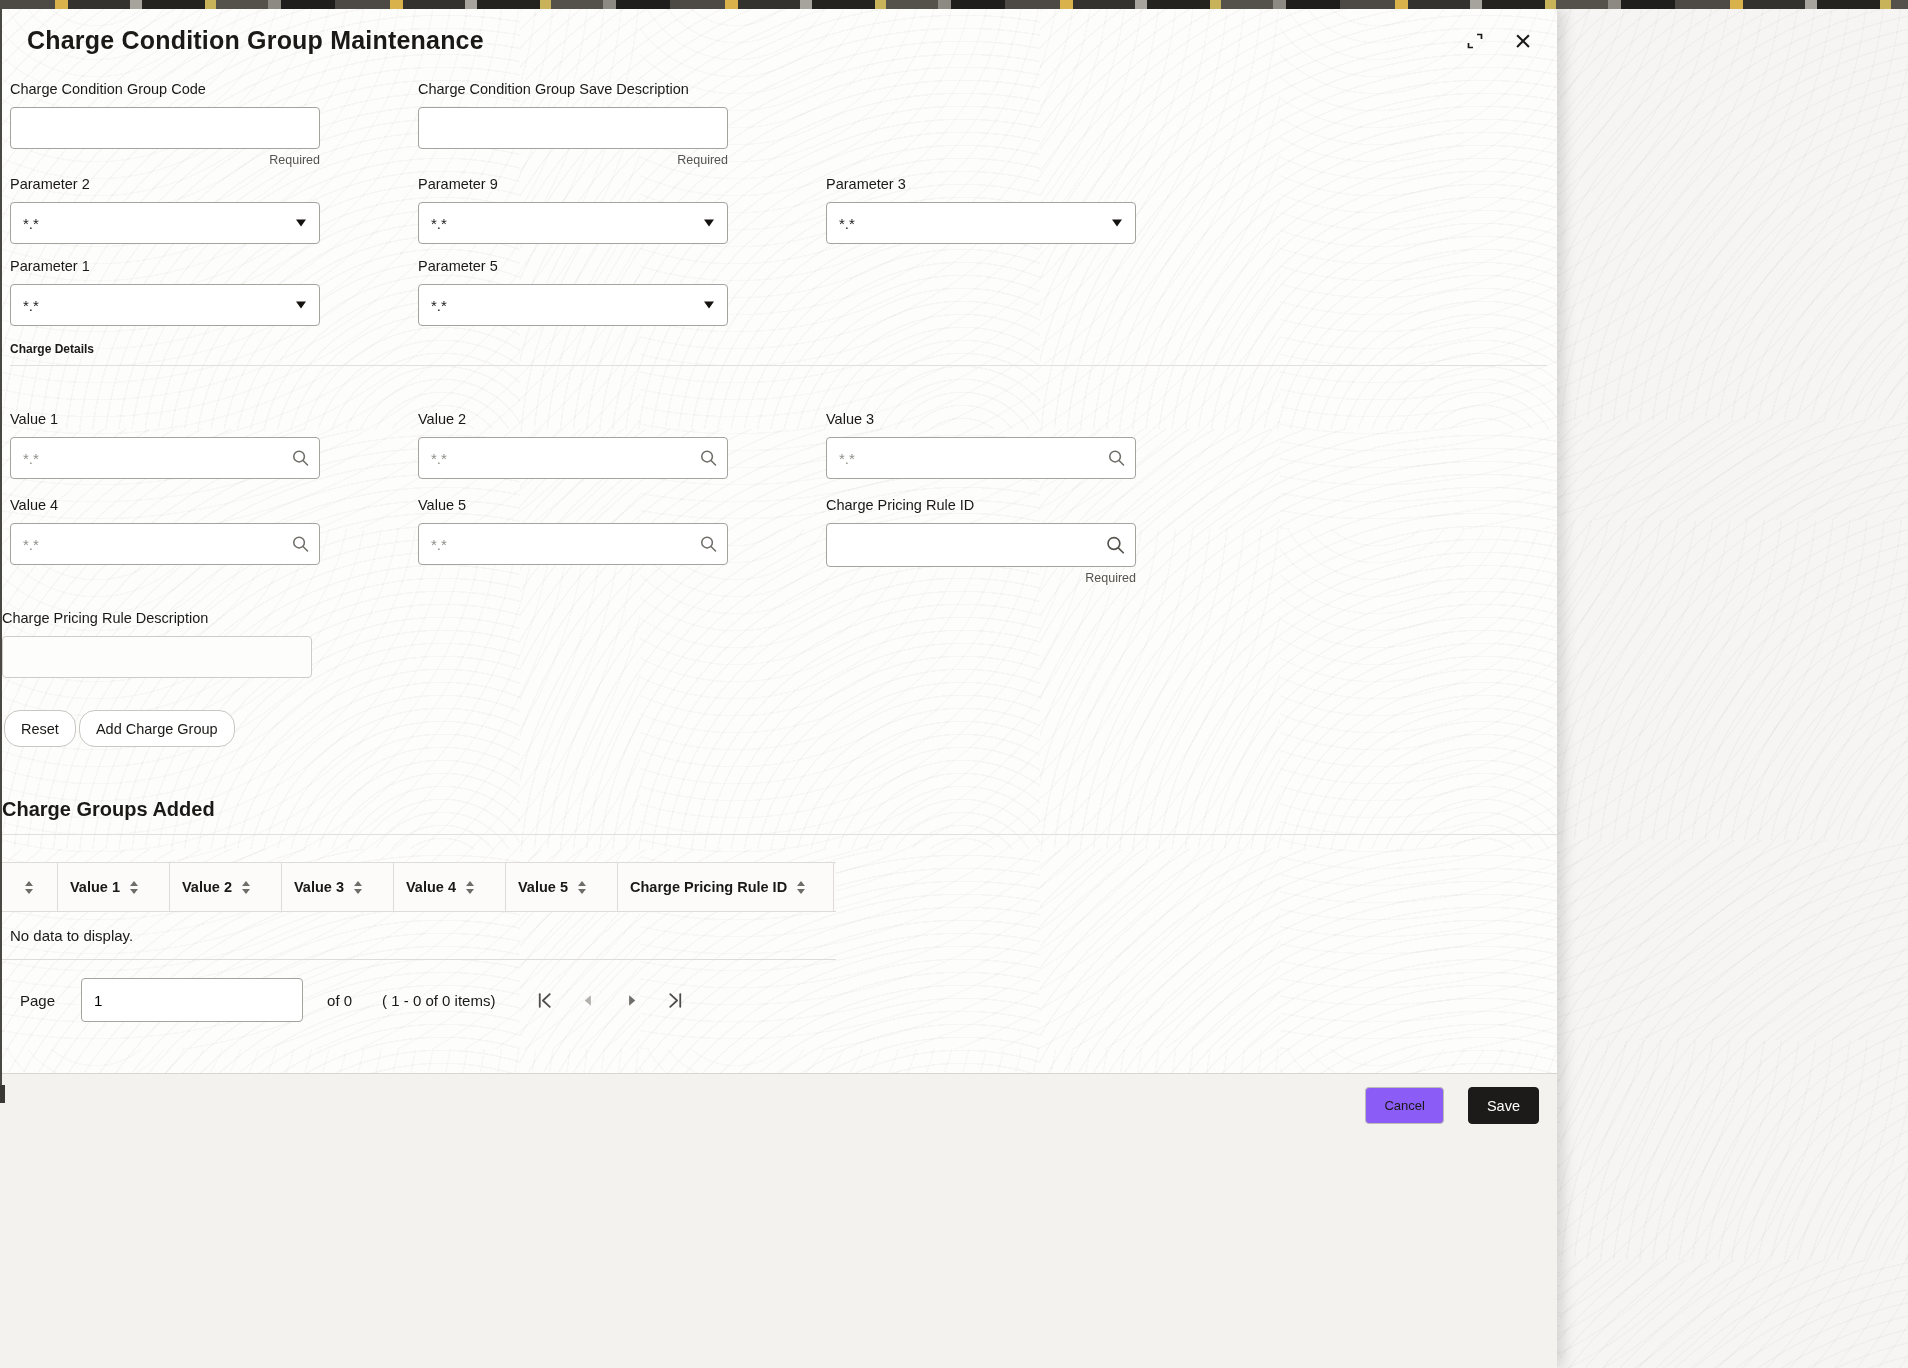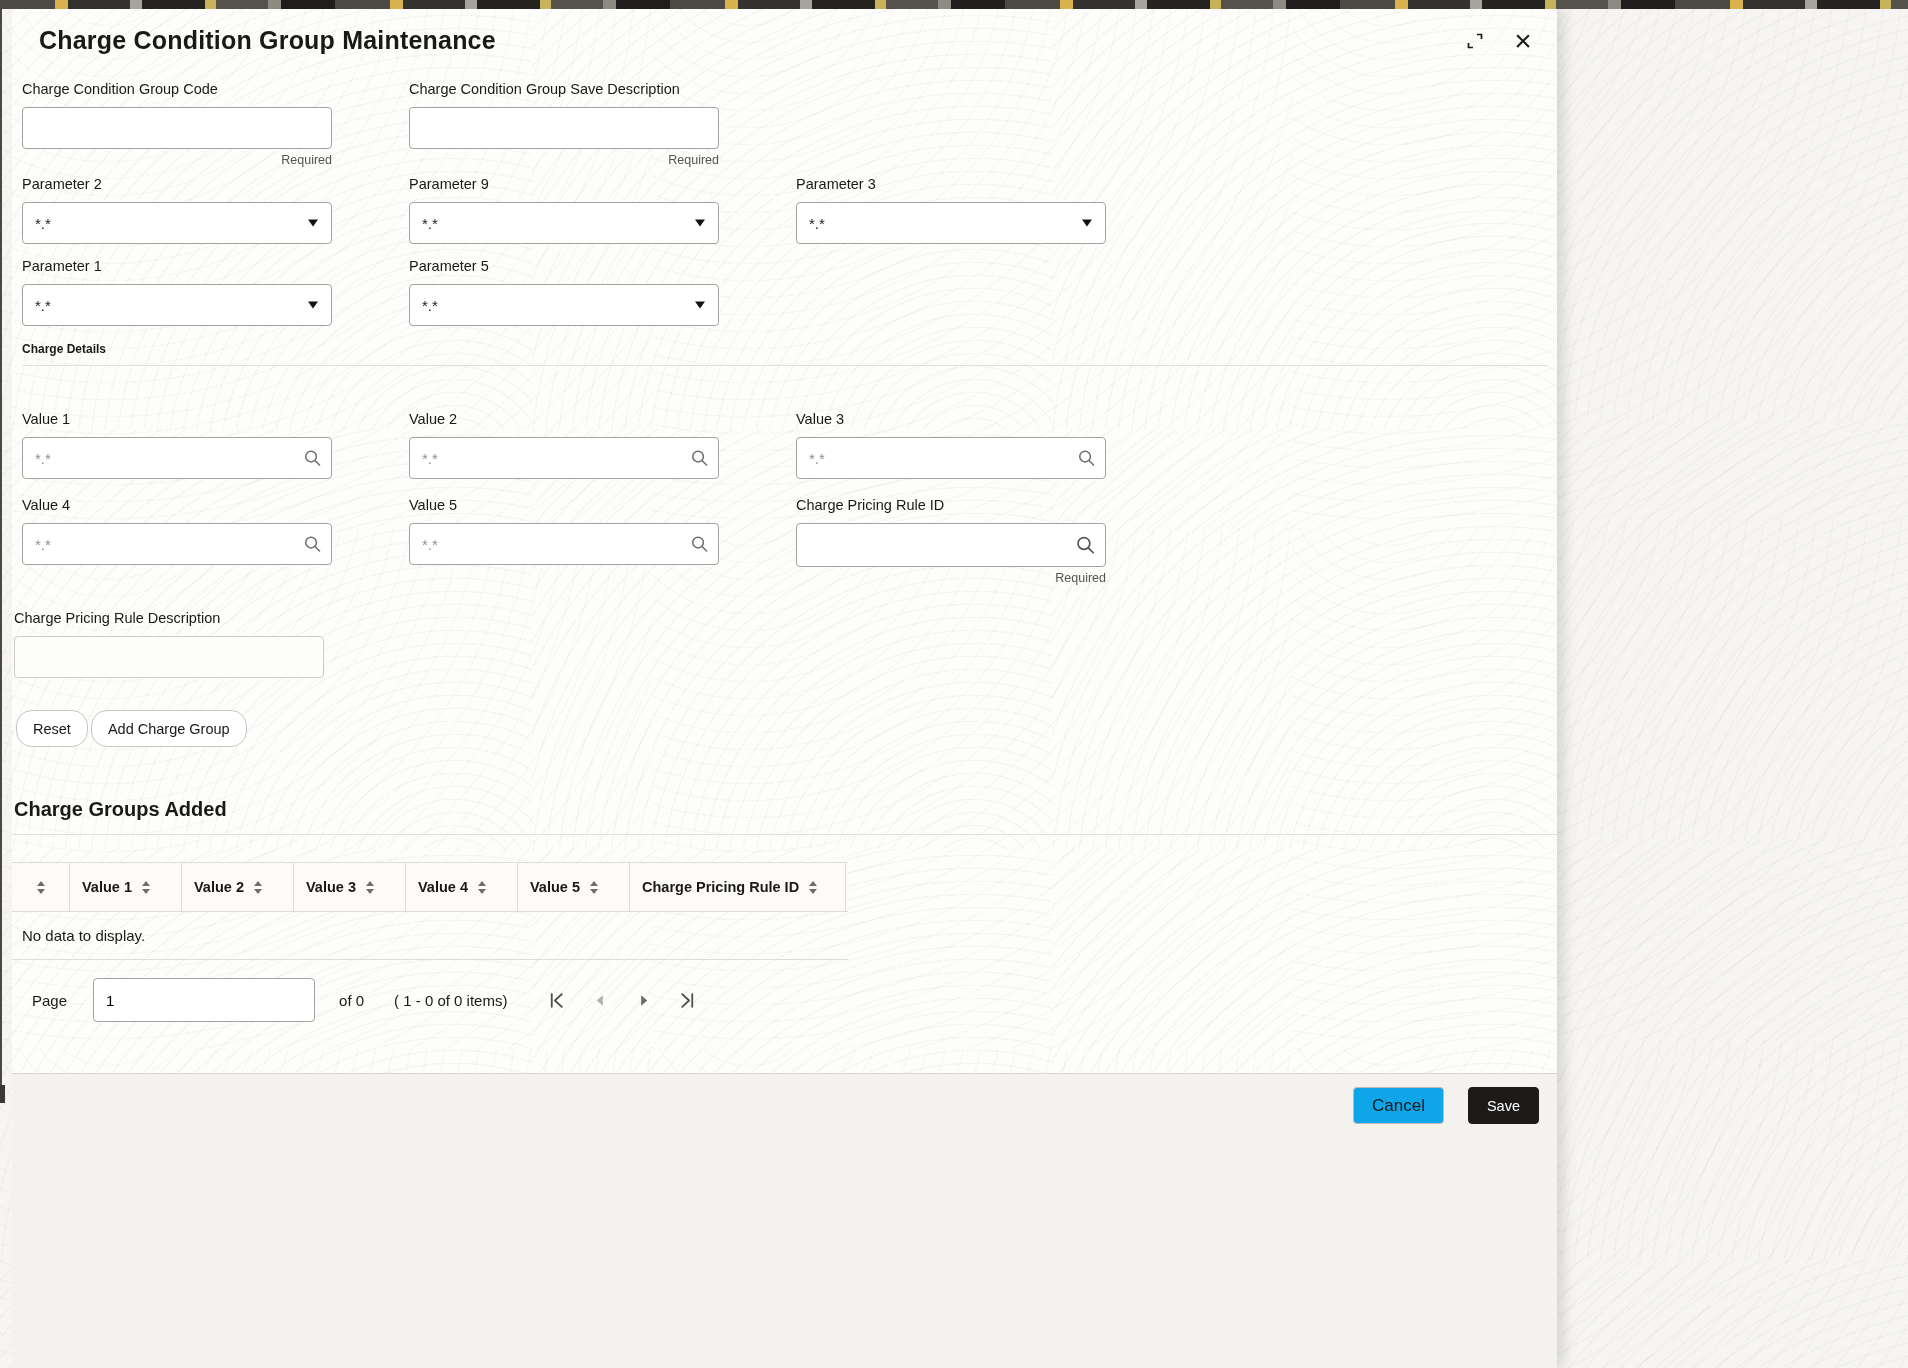--- a/index.html
+++ b/index.html
@@ -16,37 +16,37 @@
     background-size:520px 420px, 640px 520px;
   }
   .top-strip{position:absolute;top:0;left:0;width:1908px;height:9px;z-index:10;
     background:repeating-linear-gradient(90deg,
       #4d4a45 0 55px,#d9b24b 55px 68px,#34322e 68px 130px,#a7a49e 130px 142px,
       #242320 142px 205px,#c8b25a 205px 216px,#55524c 216px 268px,#8d8a84 268px 281px,#1f1e1c 281px 335px);}
   .left-edge{position:absolute;left:0;top:9px;width:2px;height:1092px;background:#4a4843;z-index:6}
   .left-notch{position:absolute;left:0;top:1085px;width:5px;height:18px;background:#3a3834;z-index:6}
 
   .dialog{position:absolute;top:9px;left:0;width:1557px;height:1359px;z-index:2;
-    box-shadow:6px 0 14px rgba(0,0,0,0.14);padding-left:12px;}
+    box-shadow:6px 0 14px rgba(0,0,0,0.14);}
   .dialog-main{height:1064px;border-radius:6px 6px 0 0;position:relative;
     background-color:#fdfdfc;
     background-image:
       repeating-radial-gradient(circle at 85% 110%, rgba(125,118,106,0.05) 0 1.5px, rgba(0,0,0,0) 1.5px 13px),
       repeating-radial-gradient(circle at 15% -10%, rgba(125,118,106,0.04) 0 1.5px, rgba(0,0,0,0) 1.5px 17px);
     background-size:520px 420px, 640px 520px;}
   .dialog-footer{height:295px;background:#f4f2ef;border-top:1px solid #d8d6d1;
     padding:13px 18px 0 0;display:flex;justify-content:flex-end;align-items:flex-start;gap:24px}
 
   .dlg-header{display:flex;align-items:center;justify-content:space-between;padding:17px 22px 8px 27px}
   .dlg-header h1{font-size:25px;font-weight:700;letter-spacing:.2px}
   .header-icons{display:flex;align-items:center;gap:24px}
   .win-icon{width:24px;height:24px;display:flex;align-items:center;justify-content:center;cursor:pointer}
   .close-glyph{font-size:30px;line-height:22px;font-weight:400;color:#1a1916}
 
-  .row{display:grid;grid-template-columns:310px 310px 310px;column-gap:77px;margin-left:10px}
+  .row{display:grid;grid-template-columns:310px 310px 310px;column-gap:98px;margin-left:10px}
   .row-top{margin-top:18px}
   .row-params1{margin-top:6px}
   .row-params2{margin-top:14px}
   .row-values1{margin-top:45px}
   .row-values2{margin-top:18px}
   .field label{display:block;font-size:14.5px;margin-bottom:10px;color:#1a1916}
   .text-input{width:100%;height:42px;border:1px solid #a5a39e;border-radius:4px;padding:0 12px;
     font-size:15px;font-family:inherit;background:#fff;color:#1a1916;outline:none}
   .text-input.disabled{border-color:#ceccc7;background:#fdfdfc}
   .required{font-size:12.5px;color:#55534d;text-align:right;margin-top:4px;height:17px}
@@ -86,22 +86,22 @@
   .empty-row{height:48px;display:flex;align-items:center;padding:0 10px;border-bottom:1px solid #dedcd7;font-size:15px}
 
   .pagination{display:flex;align-items:center;margin:18px 0 0 20px;font-size:15px}
   .pg-input{width:222px;height:44px;margin-left:26px;border:1px solid #a5a39e;border-radius:4px;
     padding:0 12px;font-size:15px;font-family:inherit;outline:none}
   .pg-of{margin-left:24px}
   .pg-items{margin-left:30px}
   .pg-icons{display:flex;align-items:center;gap:26px;margin-left:40px}
   .pg-icon{cursor:pointer;display:flex}
 
-  .btn-cancel{height:37px;padding:0 18px;background:#0ea5e9;border:1px solid #bdbbb6;border-radius:4px;
-    font-size:17px;font-family:inherit;color:#1a1916;cursor:pointer}
+  .btn-cancel{height:37px;padding:0 18px;background:#8b5cf6;border:1px solid #bdbbb6;border-radius:4px;
+    font-size:13px;font-family:inherit;color:#1a1916;cursor:pointer}
   .btn-save{height:37px;padding:0 18px;background:#1d1b19;border:1px solid #1d1b19;border-radius:4px;
     font-size:14.5px;font-family:inherit;color:#fff;cursor:pointer}
 </style>
 </head>
 <body>
 
 <div class="top-strip"></div>
 <div class="left-edge"></div>
 <div class="left-notch"></div>
 

